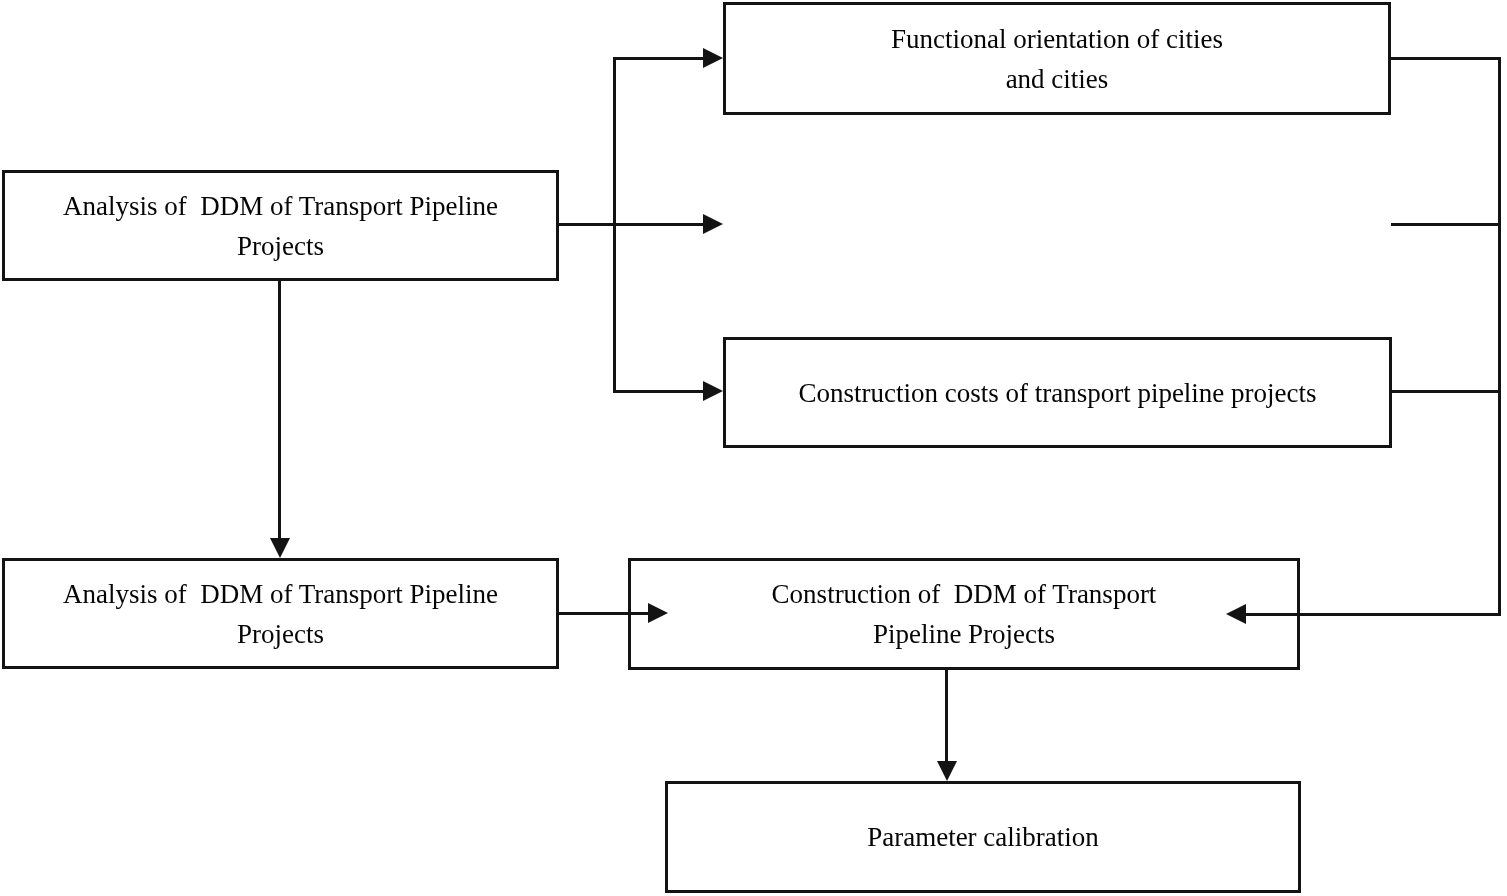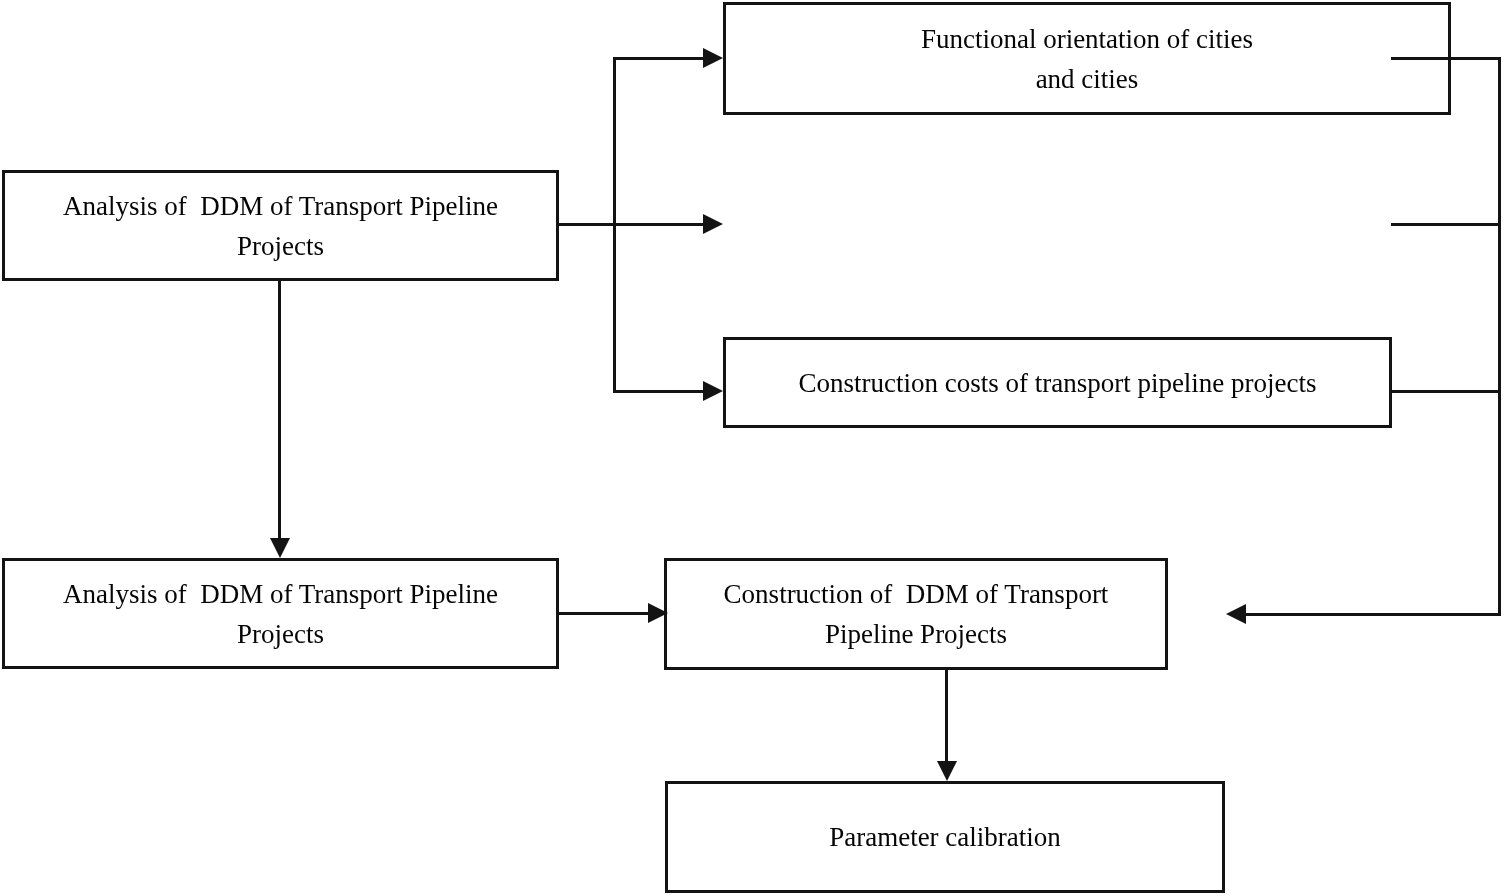--- a/index.html
+++ b/index.html
@@ -52,26 +52,26 @@
     border-bottom: 10px solid transparent;
   }
   .arr.down {
     border-top: 20px solid #131313;
     border-left: 10px solid transparent;
     border-right: 10px solid transparent;
   }
 
   
   #nA  { left: 2px;    top: 170px;  width: 557px;  height: 111px; }
-  #nB1 { left: 723px;  top: 2px;    width: 728px;  height: 113px; }
+  #nB1 { left: 723px;  top: 2px;    width: 668px;  height: 113px; }
   #nB2 { left: 723px;  top: 168px;  width: 668px;  height: 113px; }
-  #nB3 { left: 723px;  top: 337px;  width: 669px;  height: 91px; }
+  #nB3 { left: 723px;  top: 337px;  width: 669px;  height: 111px; }
   #nC  { left: 2px;    top: 558px;  width: 557px;  height: 111px; }
-  #nD  { left: 664px;  top: 558px;  width: 504px;  height: 112px; }
-  #nE  { left: 665px;  top: 781px;  width: 560px;  height: 112px; }
+  #nD  { left: 628px;  top: 558px;  width: 672px;  height: 112px; }
+  #nE  { left: 665px;  top: 781px;  width: 636px;  height: 112px; }
 
   
   #l1  { left: 559px;  top: 223px;  width: 144px; }   
   #l2  { left: 613px;  top: 57px;   height: 336px; }  
   #l3  { left: 613px;  top: 57px;   width: 90px; }    
   #l4  { left: 613px;  top: 390px;  width: 90px; }    
   #l5  { left: 278px;  top: 281px;  height: 261px; }  
   #l6  { left: 559px;  top: 612px;  width: 89px; }    
   #l7  { left: 1391px; top: 57px;   width: 110px; }   
   #l8  { left: 1391px; top: 223px;  width: 110px; }   

